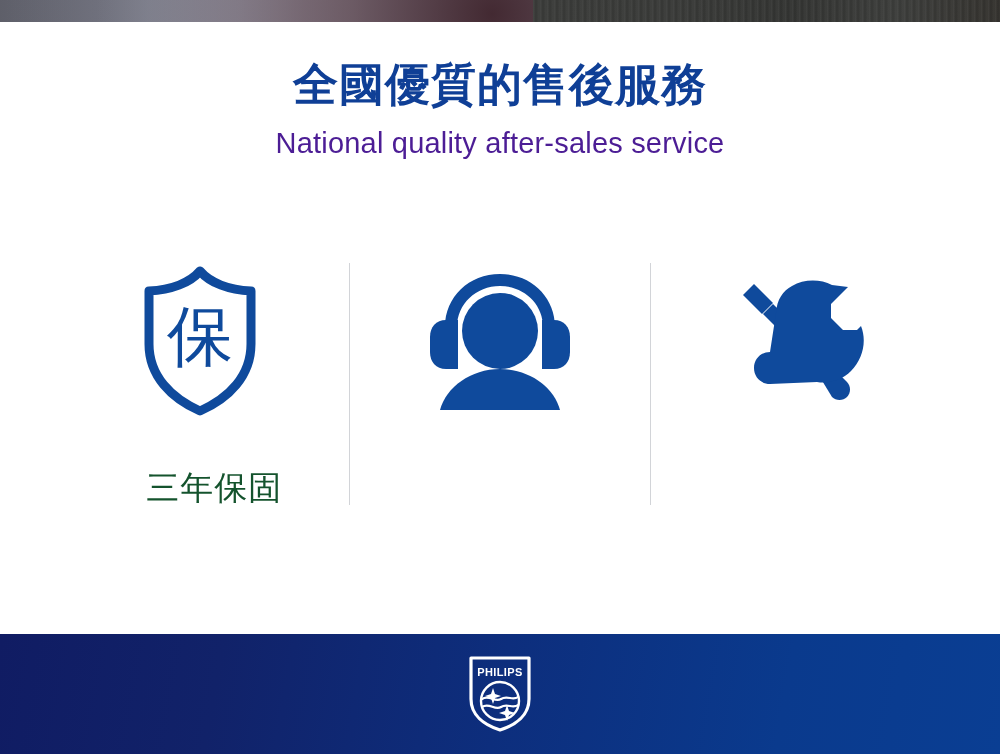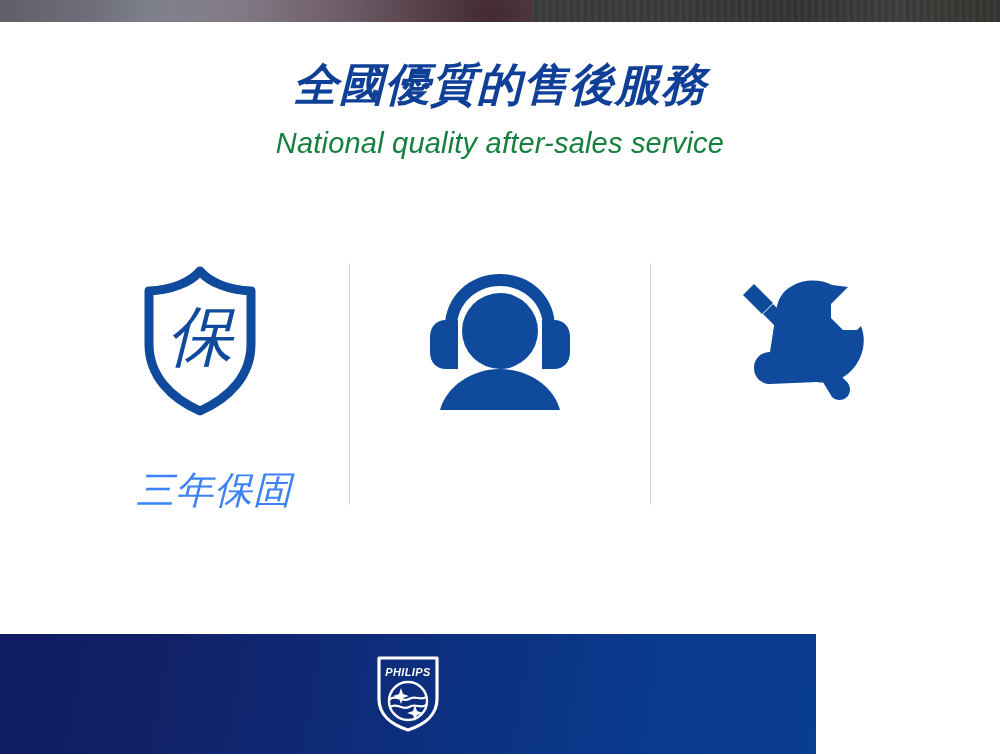--- a/index.html
+++ b/index.html
@@ -12,21 +12,20 @@
     background: #ffffff;
     font-family: "Liberation Sans", "DejaVu Sans", sans-serif;
     overflow: hidden;
   }
   .slide {
     position: relative;
     width: 1000px;
     height: 754px;
     background: #ffffff;
     overflow: hidden;
-    font-style: italic;
   }
 
   
   .photo-strip {
     position: absolute;
     left: 0; top: 0;
     width: 1000px;
     height: 22px;
     overflow: hidden;
   }
@@ -69,21 +68,21 @@
     color: #0f3f96;
     line-height: 1.12;
     white-space: nowrap;
   }
   .title-en {
     margin-top: 16px;
     font-family: "Liberation Sans", "DejaVu Sans", sans-serif;
     font-size: 29px;
     font-weight: 400;
     letter-spacing: 0.2px;
-    color: #15803d;
+    color: #4c1d95;
     line-height: 1.2;
     white-space: nowrap;
   }
 
   
   .features {
     position: absolute;
     left: 50px;
     top: 258px;
     width: 900px;
@@ -106,36 +105,36 @@
     flex: 0 0 1px;
   }
   .icon-slot {
     height: 165px;
     display: flex;
     align-items: center;
     justify-content: center;
   }
   .feature-label {
     font-family: "DejaVu Sans", "Liberation Sans", sans-serif;
-    font-size: 38px;
+    font-size: 33px;
     font-weight: 400;
-    color: #3b82f6;
+    color: #14532d;
     letter-spacing: 1px;
     line-height: 1;
     white-space: nowrap;
     margin-top: 48px;
     margin-left: 29px;
   }
 
   
   .footer {
     position: absolute;
     left: 0;
     top: 634px;
-    width: 816px;
+    width: 1000px;
     height: 120px;
     background: linear-gradient(100deg, #101c63 0%, #112269 22%, #0d2e7d 50%, #0a3a8d 78%, #0a3e93 100%);
     display: flex;
     align-items: center;
     justify-content: center;
   }
   .philips-logo {
     width: 64px;
     height: 78px;
   }

